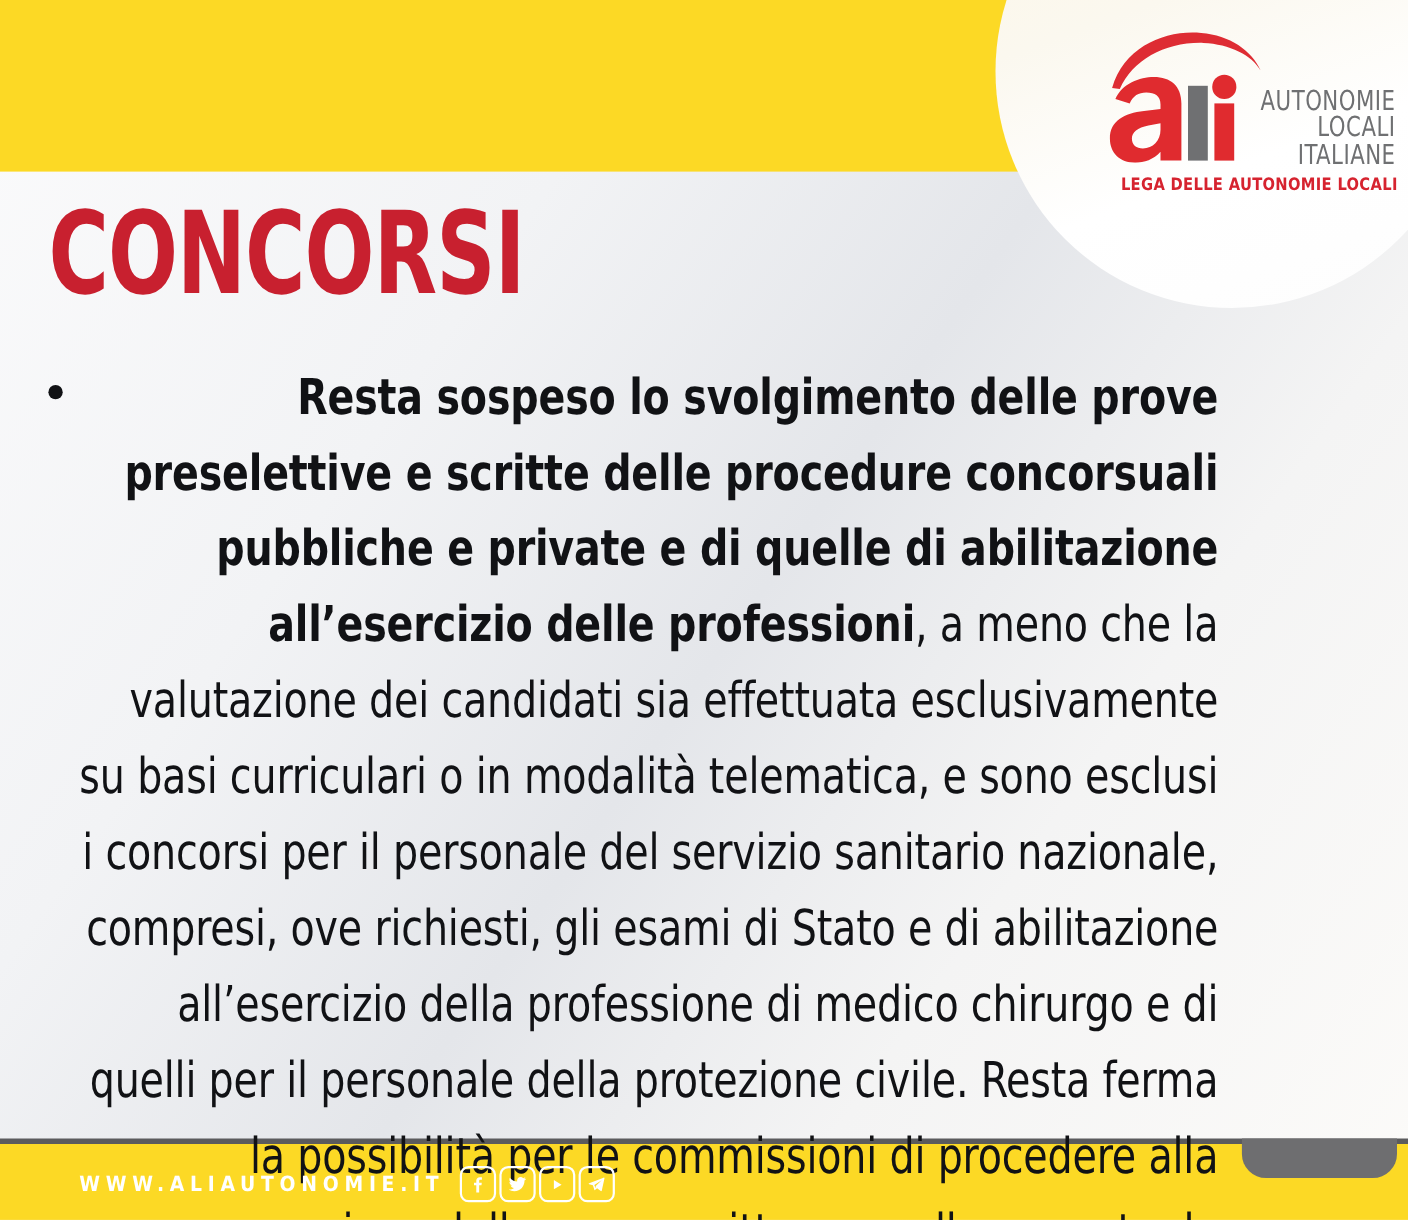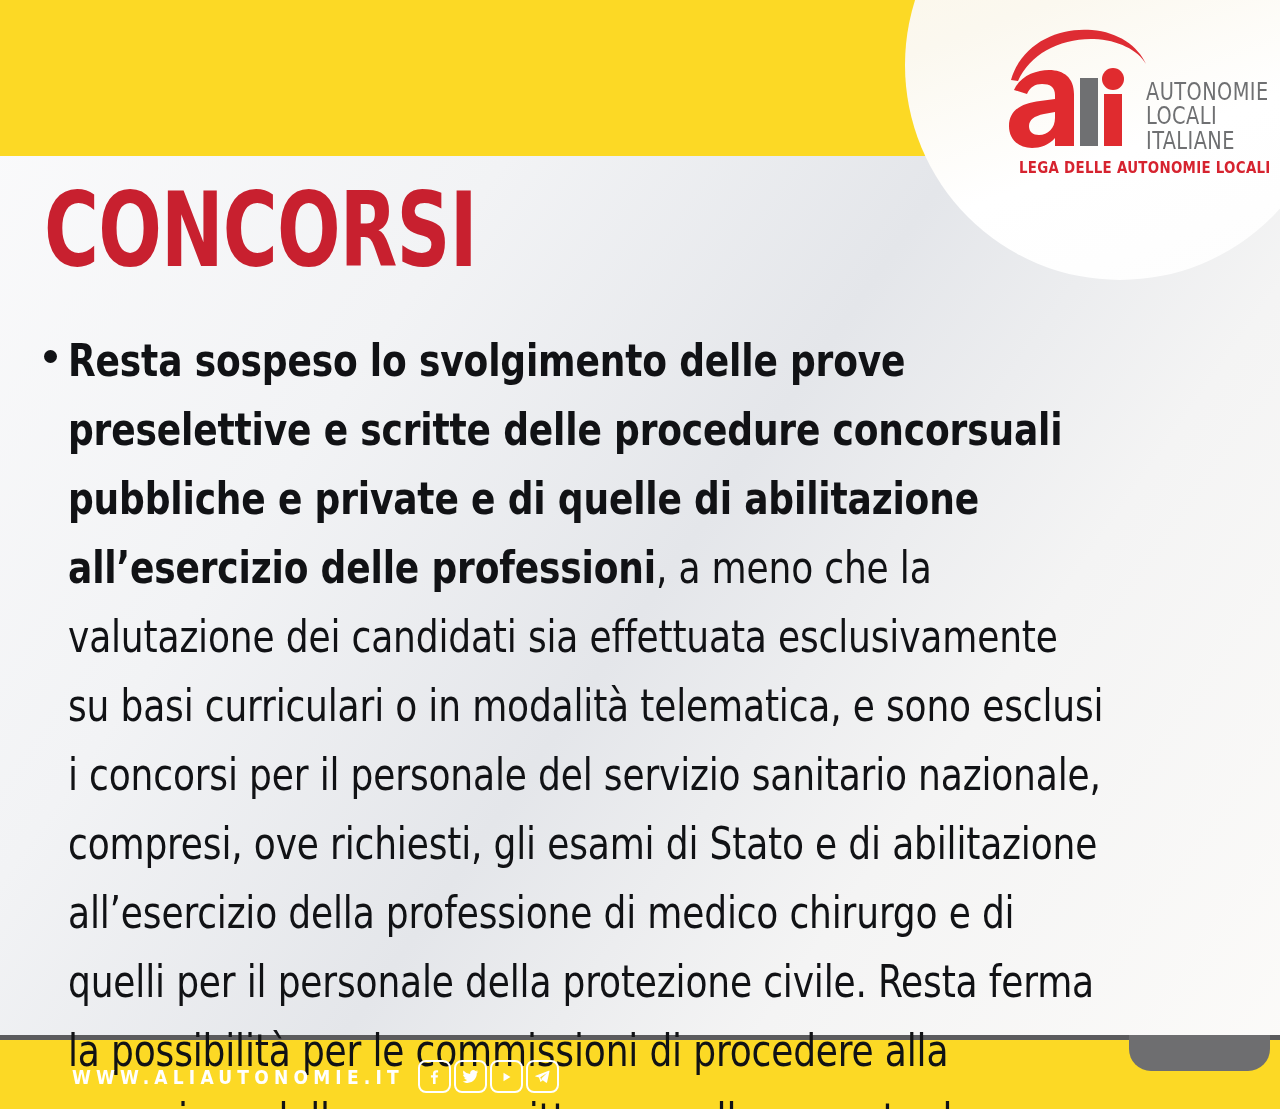--- a/index.html
+++ b/index.html
@@ -7,20 +7,21 @@
     width:1280px;height:1109px;
     font-family:"Liberation Sans", sans-serif;
     background:#ffffff;
     overflow:hidden;
   }
   .card{
     position:relative;
     width:1280px;height:1109px;
     overflow:hidden;
     background:linear-gradient(125deg,#fbfbfc 0%,#f2f3f5 30%,#e4e6ea 52%,#f4f4f4 72%,#fcfbf9 100%);
+    text-align:right;
   }
 
   
   .header-bar{
     position:absolute;left:0;top:0;width:1280px;height:156px;
     background:#fcd925;
     z-index:1;
   }
   .logo-disc-lower{
     position:absolute;

